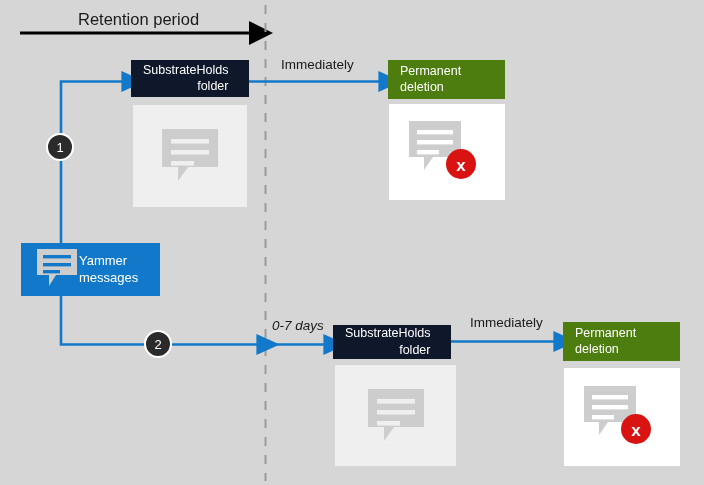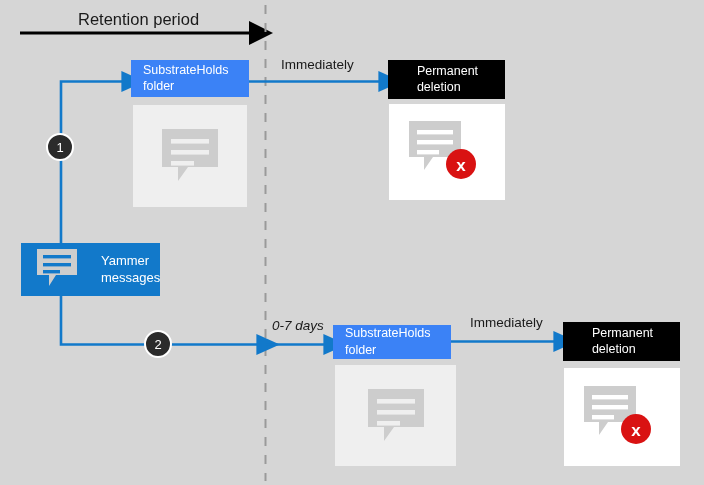--- a/index.html
+++ b/index.html
@@ -64,22 +64,22 @@
   .card-header {
     position: absolute;
     box-sizing: border-box;
     display: flex;
     align-items: center;
     padding: 6px 10px 7px 12px;
     color: #ffffff;
     font-size: 12.5px;
     line-height: 1.3;
   }
-  .hdr-dark { background: #3b82f6; }
-  .hdr-orange { background: #000000; justify-content: center; }
+  .hdr-dark { background: #0f172a; text-align: right; }
+  .hdr-orange { background: #4d7c0f; }
 
   .card-body {
     position: absolute;
     box-sizing: border-box;
     display: flex;
     align-items: center;
     justify-content: center;
   }
   .body-light { background: #efefef; }
   .body-white { background: #ffffff; }
@@ -96,21 +96,20 @@
     align-items: center;
   }
   .srcbox-icon {
     margin-left: 14px;
     flex: 0 0 auto;
   }
   .srcbox-label {
     color: #ffffff;
     font-size: 13px;
     line-height: 1.25;
-    margin-left: 22px;
     font-weight: normal;
   }
 
   
   .step {
     position: absolute;
     width: 28px;
     height: 28px;
     border-radius: 50%;
     background: #2b2b2b;

